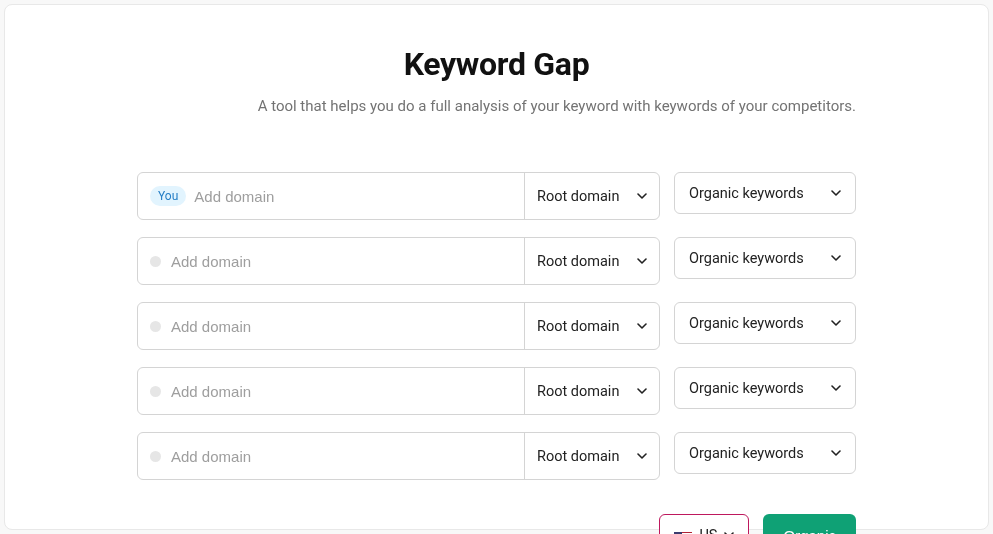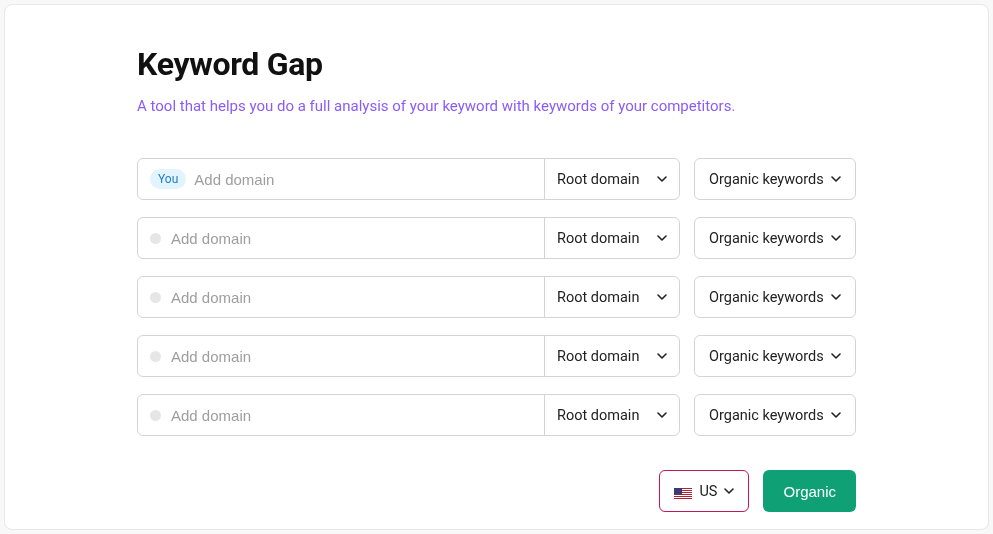--- a/index.html
+++ b/index.html
@@ -12,40 +12,41 @@
     }
     .card {
       background: #fff;
       border: 1px solid #e8e8e8;
       border-radius: 8px;
       width: 100%;
       height: 100%;
       padding: 40px 132px 40px 132px;
     }
     .title {
+      text-align: center;
       font-size: 32px;
       font-weight: 700;
       color: #111;
       margin-bottom: 14px;
       letter-spacing: -0.3px;
     }
     .subtitle {
-      text-align: left;
+      text-align: right;
       font-size: 15px;
-      color: #8b5cf6;
-      margin-bottom: 43px;
+      color: #737373;
+      margin-bottom: 57px;
     }
     .rows { display: flex; flex-direction: column; gap: 17px; }
     .row { display: flex; gap: 14px; }
     .domain-group {
       flex: 1;
       display: flex;
       border: 1px solid #d4d4d4;
       border-radius: 6px;
-      height: 42px;
+      height: 48px;
       background: #fff;
     }
     .domain-input-wrap {
       flex: 1;
       display: flex;
       align-items: center;
       padding: 0 12px;
       border-right: 1px solid #d4d4d4;
     }
     .badge {
@@ -86,21 +87,21 @@
     }
     .scope-label { font-size: 14.5px; color: #222; }
     .keywords-select {
       display: flex;
       align-items: center;
       justify-content: space-between;
       padding: 0 14px;
       border: 1px solid #d4d4d4;
       border-radius: 6px;
       height: 42px;
-      width: 162px;
+      width: 182px;
       cursor: pointer;
       user-select: none;
       background: #fff;
     }
     .keywords-label { font-size: 14.5px; color: #222; }
     .chev {
       width: 10px; height: 10px; display: inline-block;
     }
     .chev svg { display: block; }
     .footer {

